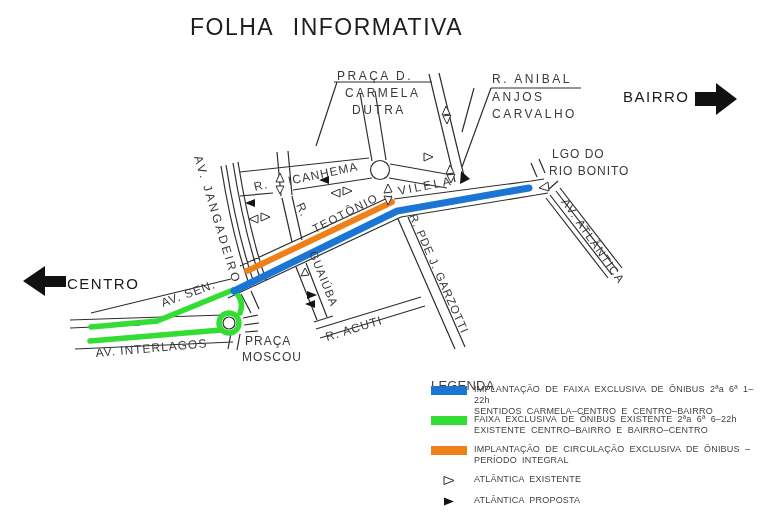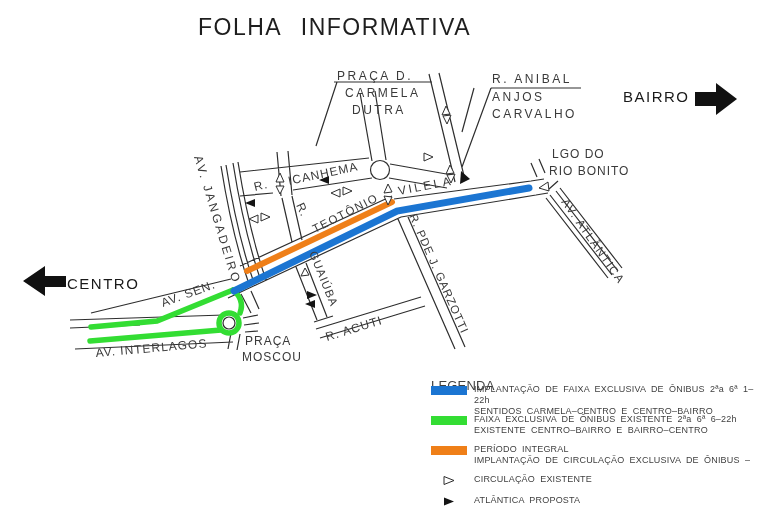--- a/index.html
+++ b/index.html
@@ -3,21 +3,21 @@
 <meta charset="utf-8">
 <style>
   :root{
     --c-blue:#1b75d2; --c-green:#33dd33; --c-orange:#ef7f18;
     --c-road:#2e2e2e; --c-text:#3a3a3a;
   }
   html,body{margin:0;padding:0;background:#fff;}
   .page{position:relative;width:778px;height:522px;background:#fff;overflow:hidden;
         font-family:"Liberation Sans",sans-serif;}
   .title{position:absolute;left:0;top:14px;width:653px;text-align:center;
-         font-size:23px;color:#1e1e1e;letter-spacing:1.5px;word-spacing:12px;padding-left:8px;}
+         font-size:23px;color:#1e1e1e;letter-spacing:1.5px;word-spacing:12px;}
   svg{position:absolute;left:0;top:0;}
   svg text{font-family:"Liberation Sans",sans-serif;fill:var(--c-text);}
   .lbl{font-size:12px;letter-spacing:2.5px;}
   .lbl.s{font-size:11.5px;letter-spacing:1.5px;}
   .lbl.t{letter-spacing:1px;}
   .dir{font-size:15px;letter-spacing:1.5px;fill:#1a1a1a;}
   .roads{fill:none;stroke:var(--c-road);stroke-width:1.2;}
   .route{fill:none;stroke-linecap:round;}
   .ao{fill:#fff;stroke:var(--c-road);stroke-width:1;}
   .af{fill:#141414;}
@@ -152,33 +152,33 @@
         <div>FAIXA EXCLUSIVA DE ÔNIBUS EXISTENTE 2ªa 6ª 6–22h</div>
         <div>EXISTENTE CENTRO–BAIRRO E BAIRRO–CENTRO</div>
       </div>
     </div>
 
     <div class="lg-row" style="top:86px">
       <span class="lg-sw">
           <span class="bar orange"></span>
         </span>
       <div class="lg-text">
+        <div>IMPLANTAÇÃO DE CIRCULAÇÃO EXCLUSIVA DE ÔNIBUS –</div>
         <div>PERÍODO INTEGRAL</div>
-        <div>IMPLANTAÇÃO DE CIRCULAÇÃO EXCLUSIVA DE ÔNIBUS –</div>
       </div>
     </div>
 
     <div class="lg-row" style="top:116px">
       <span class="lg-sw">
         <svg class="tri" width="14" height="11">
           <polygon points="2,1.5 2,9.5 12,5.5" fill="#fff" stroke="#2e2e2e" stroke-width="1"></polygon>
         </svg>
       </span>
       <div class="lg-text">
-        <div>CIRCULAÇÃO EXISTENTE</div>
+        <div>ATLÂNTICA EXISTENTE</div>
       </div>
     </div>
 
     <div class="lg-row" style="top:137px">
       <span class="lg-sw">
         <svg class="tri" width="14" height="11">
           <polygon points="2,1.5 2,9.5 12,5.5" fill="#141414"></polygon>
         </svg>
       </span>
       <div class="lg-text">

